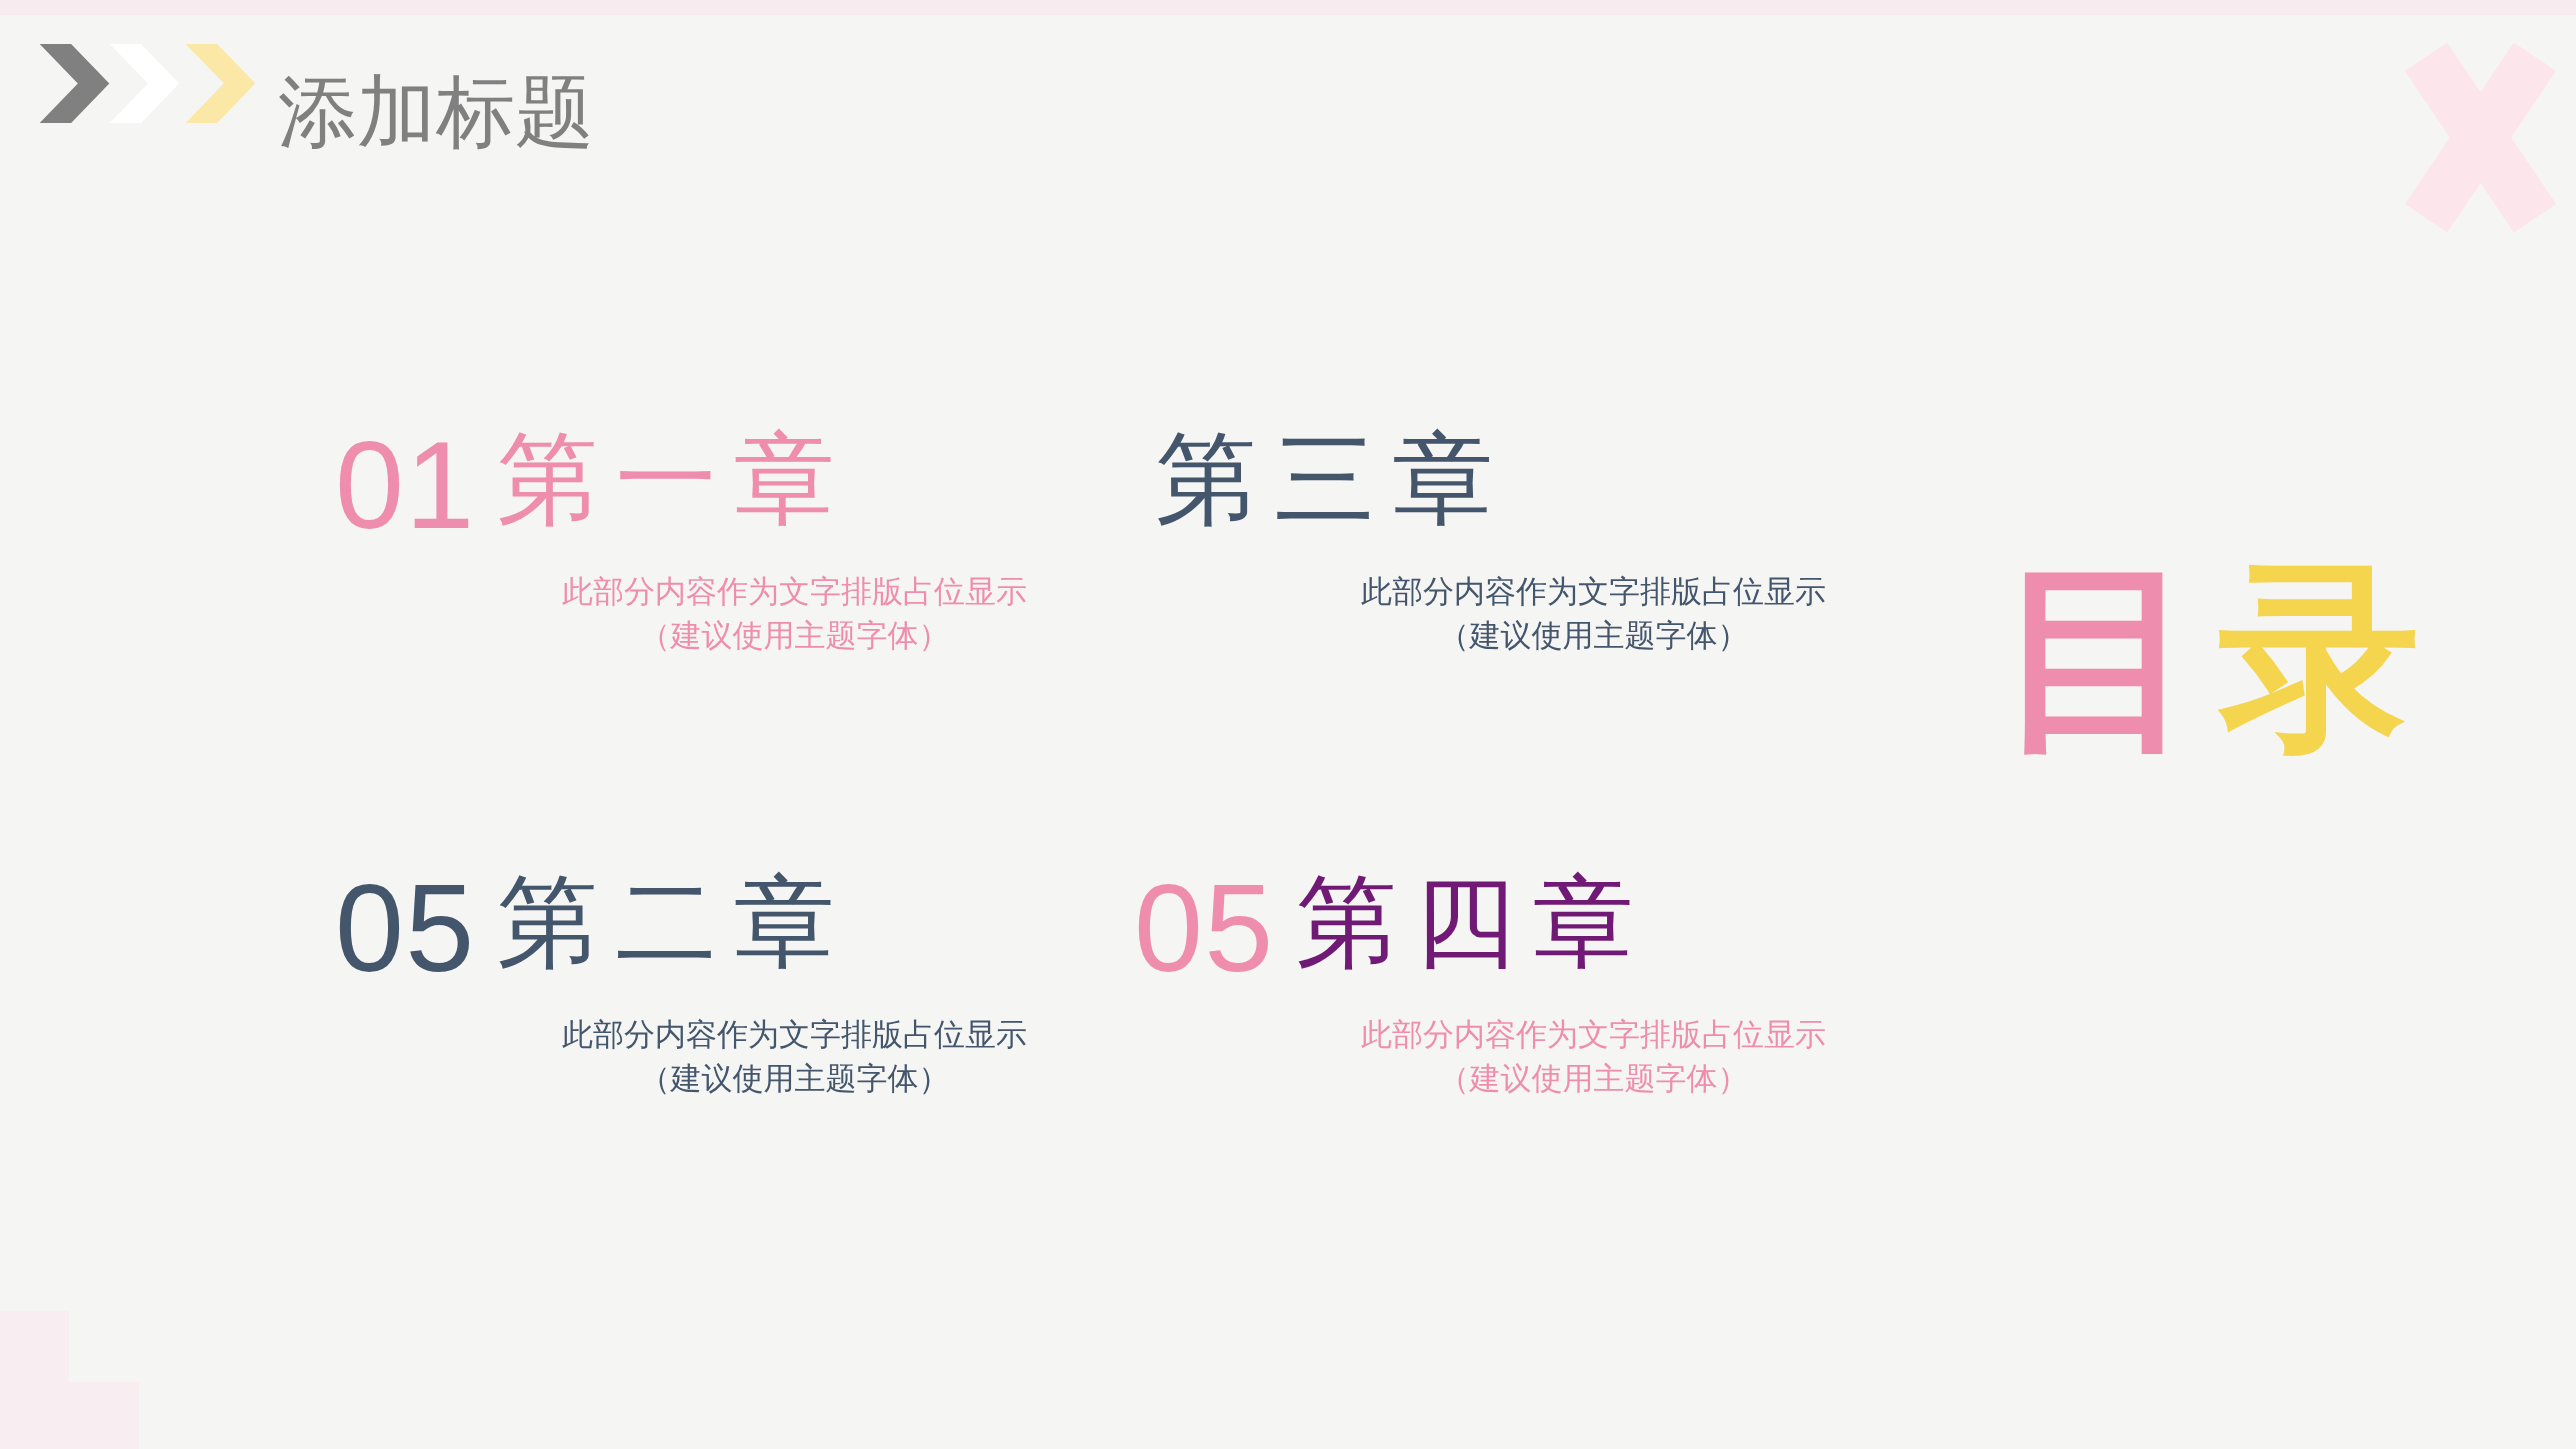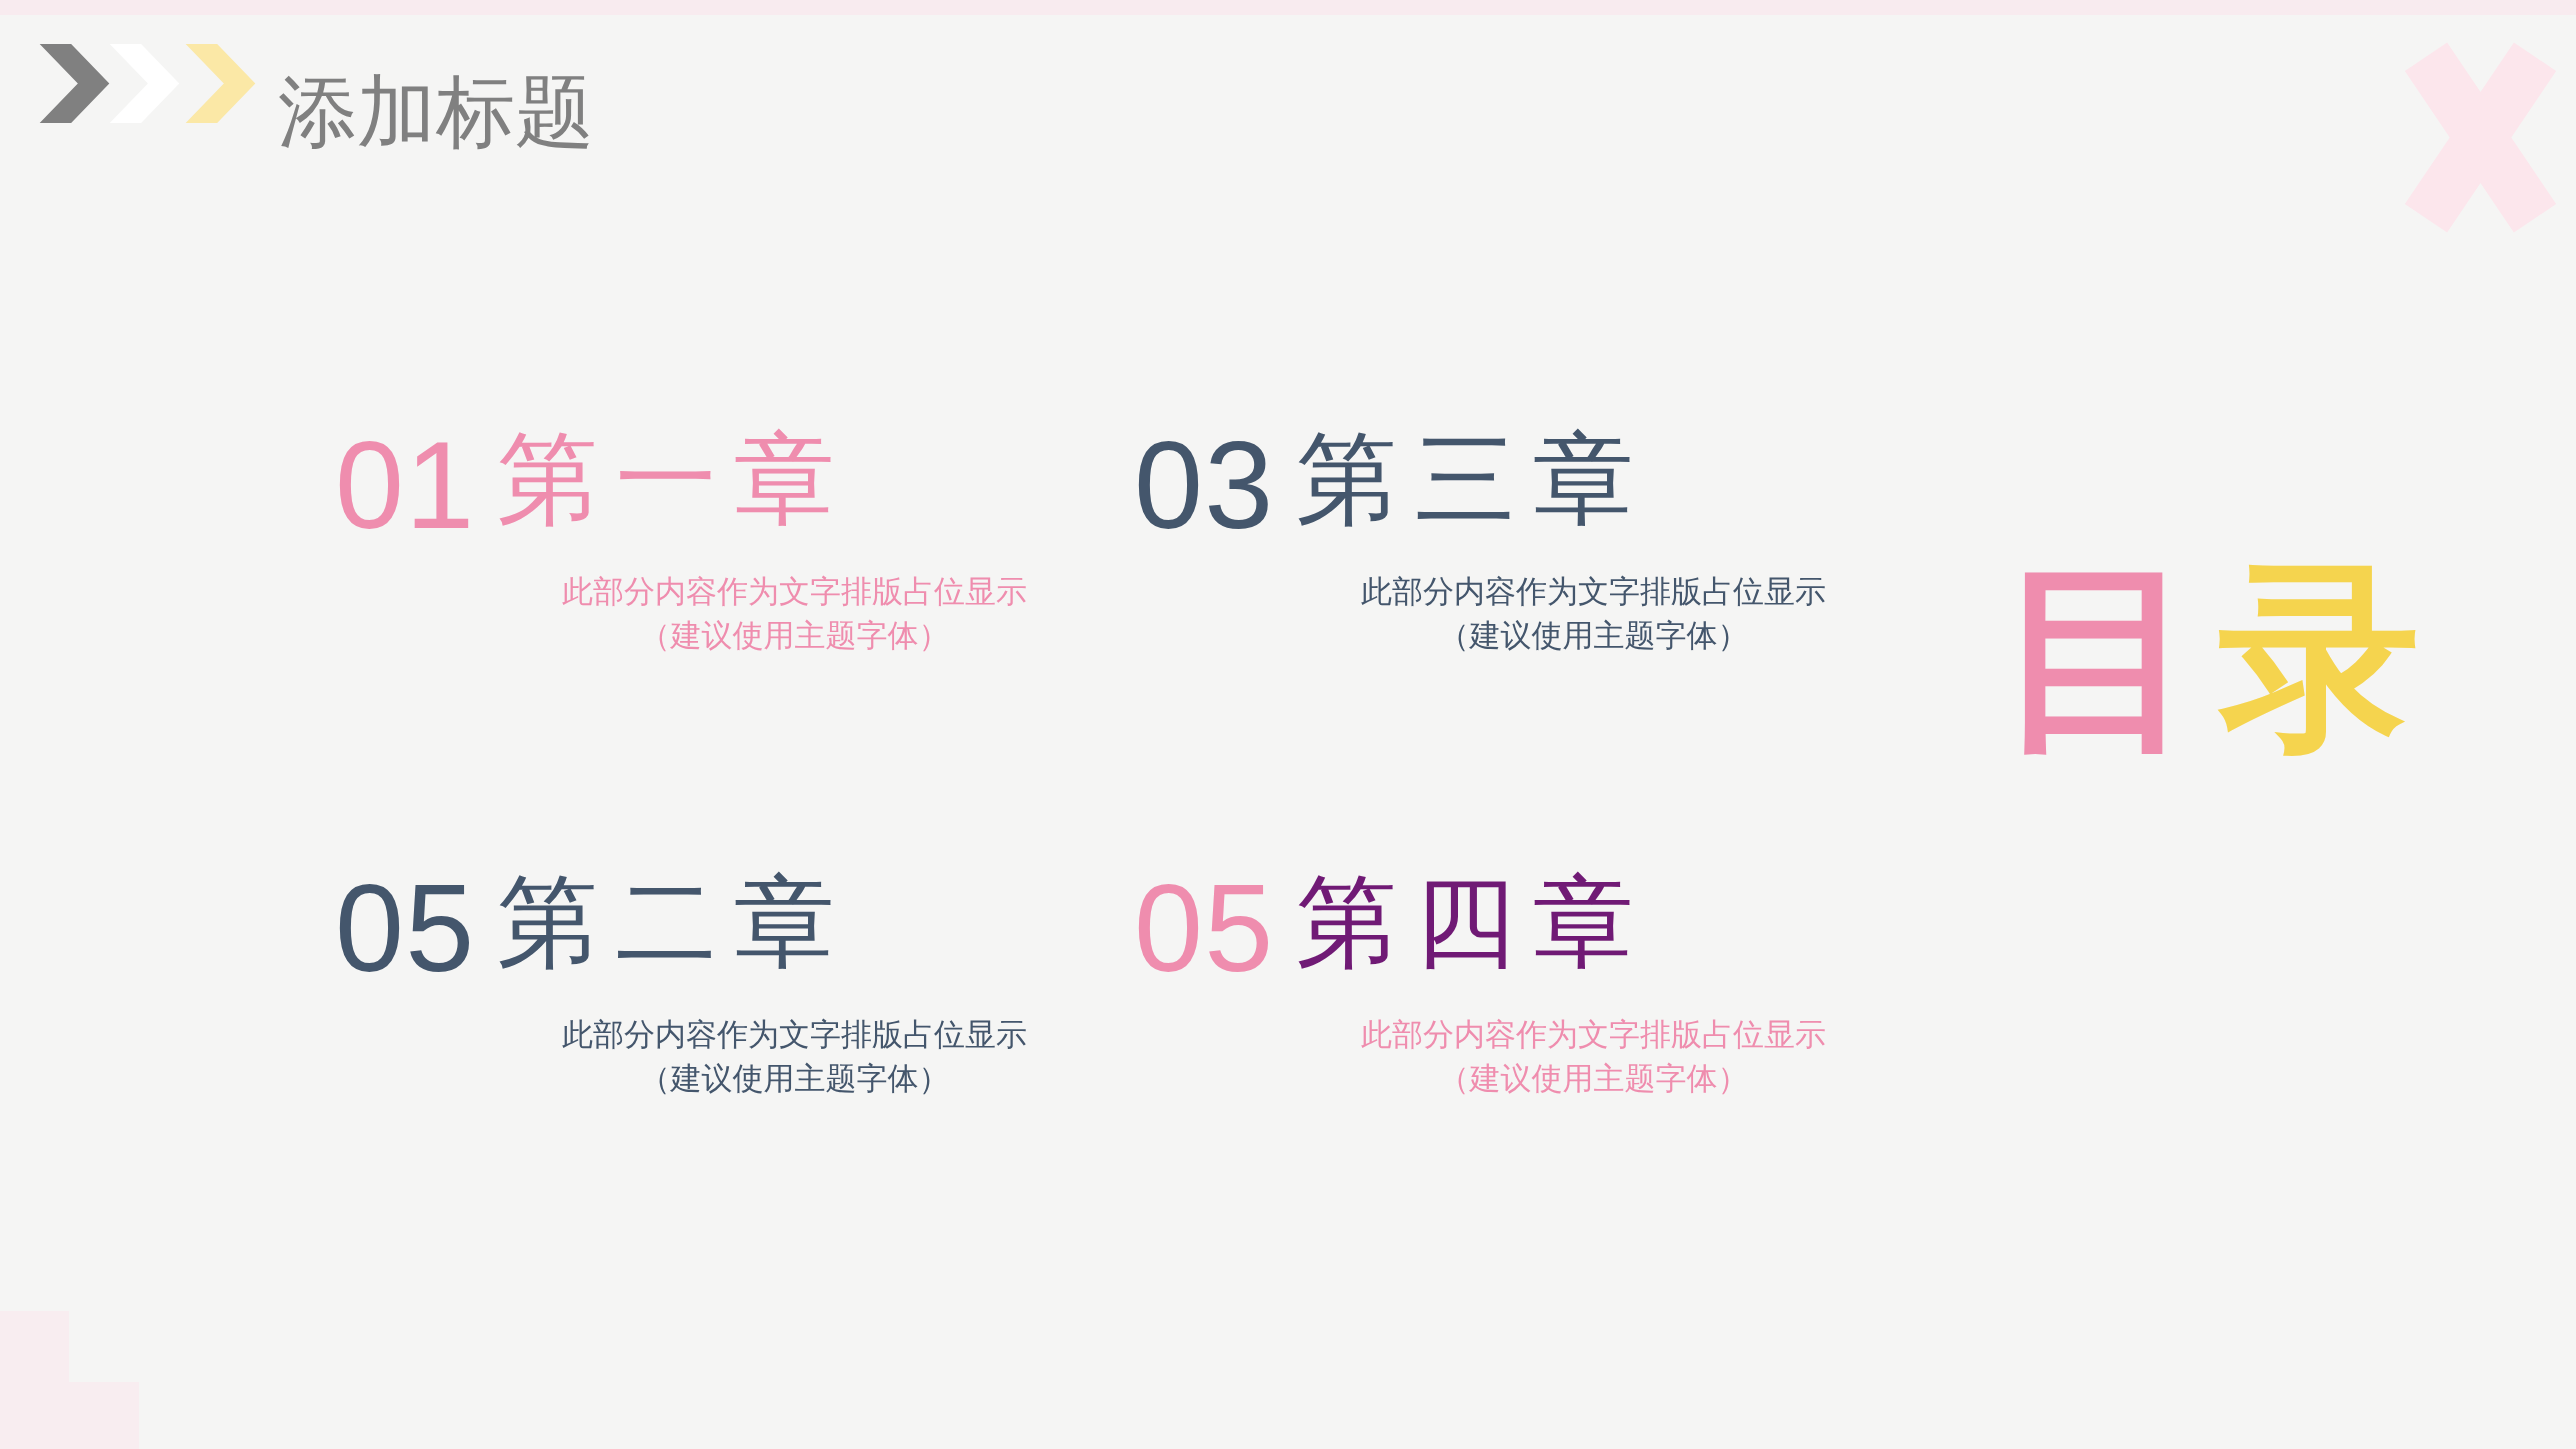--- a/index.html
+++ b/index.html
@@ -222,21 +222,20 @@
         <span class="item-chapter" style="color:#44566C">第二章</span>
       </div>
       <div class="item-desc" style="color:#44566C">
         <span class="l1">此部分内容作为文字排版占位显示</span>
         <span class="l2">（建议使用主题字体）</span>
       </div>
     </div>
 
     <div class="item pos-3">
       <div class="item-head">
-        <span class="item-num" style="color:#44566C">03</span>
         <span class="item-chapter" style="color:#44566C">第三章</span>
       </div>
       <div class="item-desc" style="color:#44566C">
         <span class="l1">此部分内容作为文字排版占位显示</span>
         <span class="l2">（建议使用主题字体）</span>
       </div>
     </div>
 
     <div class="item pos-4">
       <div class="item-head">

